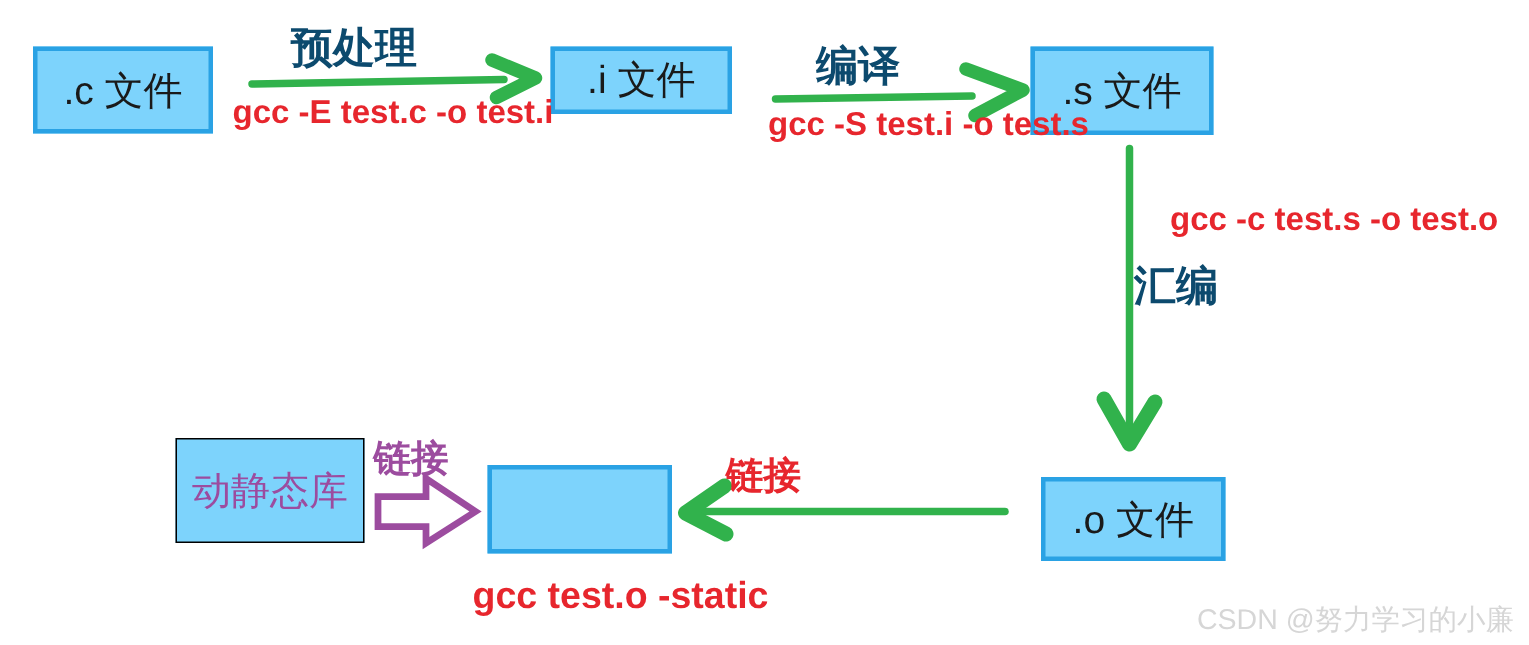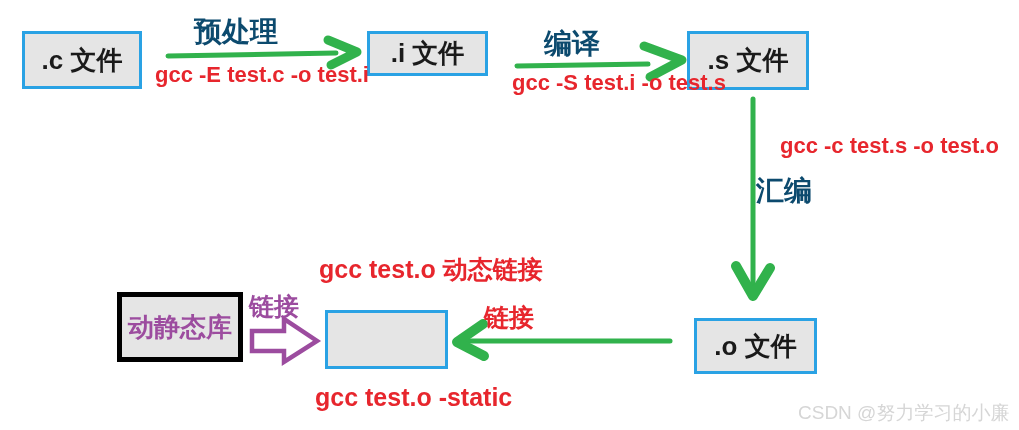--- a/index.html
+++ b/index.html
@@ -11,30 +11,30 @@
     overflow: hidden;
     font-family: "Liberation Sans", "DejaVu Sans", sans-serif;
   }
   .arrows { position: absolute; left: 0; top: 0; z-index: 1; }
   .node {
     position: absolute;
     z-index: 2;
     display: flex;
     align-items: center;
     justify-content: center;
-    background: #e5e5e5;
+    background: #7dd3fc;
     box-sizing: border-box;
     border: 3px solid #2aa2e4;
     color: #1a1a1a;
     font-size: 26px;
-    font-weight: bold;
+    font-weight: normal;
     white-space: nowrap;
   }
   .node.purple {
-    border: 5px solid #000000;
+    border: 1px solid #000000;
     color: #9c4c9f;
   }
   .lbl {
     position: absolute;
     z-index: 3;
     font-weight: bold;
     white-space: nowrap;
     line-height: 1.1;
   }
   .green { color: #0c4a6e; font-size: 28px; }
@@ -112,21 +112,20 @@
   <div class="lbl red" style="left:139px; top:63px;">gcc -E test.c -o test.i</div>
 
   <div class="lbl green" style="left:544px; top:29px;">编译</div>
 
   <div class="lbl red" style="left:496px; top:71px;">gcc -S test.i -o test.s</div>
 
   <div class="lbl red" style="left:764px; top:134px;">gcc -c test.s -o test.o</div>
 
   <div class="lbl green" style="left:756px; top:176px;">汇编</div>
 
-  <div class="lbl red big" style="left:303px; top:256px;">gcc test.o  动态链接</div>
 
   <div class="lbl purpletxt" style="left:249px; top:293px;">链接</div>
 
   <div class="lbl red big" style="left:468px; top:304px;">链接</div>
 
   <div class="lbl red big" style="left:299px; top:384px;">gcc test.o -static</div>
 
   <div class="watermark" style="left:798px; top:400px;">CSDN @努力学习的小廉</div>
 
 </div>

